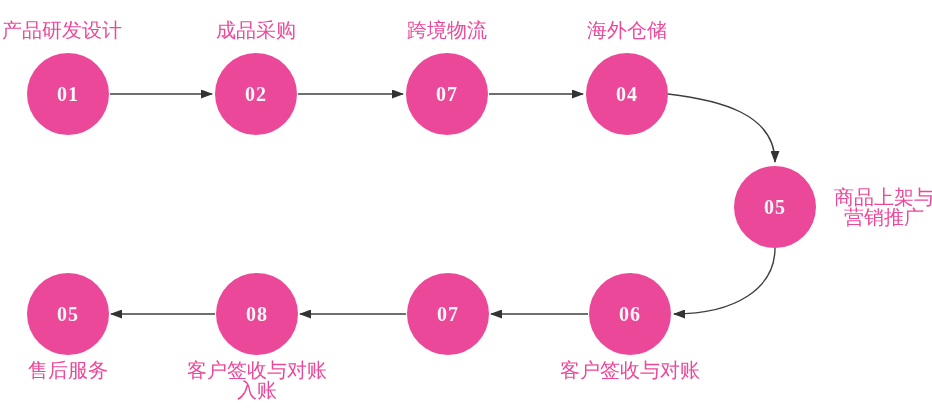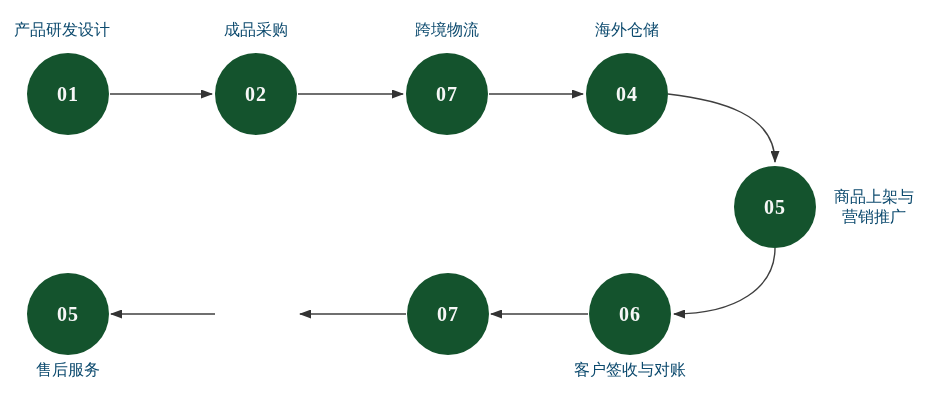--- a/index.html
+++ b/index.html
@@ -33,38 +33,38 @@
     width: 82px;
     height: 82px;
   }
   .circle {
     position: absolute;
     left: 0;
     top: 0;
     width: 82px;
     height: 82px;
     border-radius: 50%;
-    background: #14532d;
+    background: #ec4899;
     display: flex;
     align-items: center;
     justify-content: center;
   }
   .num {
     font-family: "Liberation Serif", serif;
     font-weight: bold;
     font-size: 20px;
     letter-spacing: 1px;
     color: #f7f7f7;
     user-select: none;
   }
   .label {
     position: absolute;
-    font-size: 16px;
+    font-size: 20px;
     line-height: 20px;
-    color: #0c4a6e;
+    color: #ec4899;
     white-space: pre-line;
     text-align: center;
     width: max-content;
   }
   
   .n1 .label, .n2 .label, .n3 .label, .n4 .label {
     bottom: calc(100% + 13px);
     left: 50%;
     transform: translateX(-50%);
   }
@@ -155,20 +155,27 @@
     </div>
     <div class="label">客户签收与对账</div>
   </div>
 
   <div class="node n7">
     <div class="circle">
       <span class="num">07</span>
     </div>
   </div>
 
+  <div class="node n8">
+    <div class="circle">
+      <span class="num">08</span>
+    </div>
+    <div class="label">客户签收与对账
+入账</div>
+  </div>
 
   <div class="node n9">
     <div class="circle">
       <span class="num">05</span>
     </div>
     <div class="label">售后服务</div>
   </div>
 
 </div>
 

